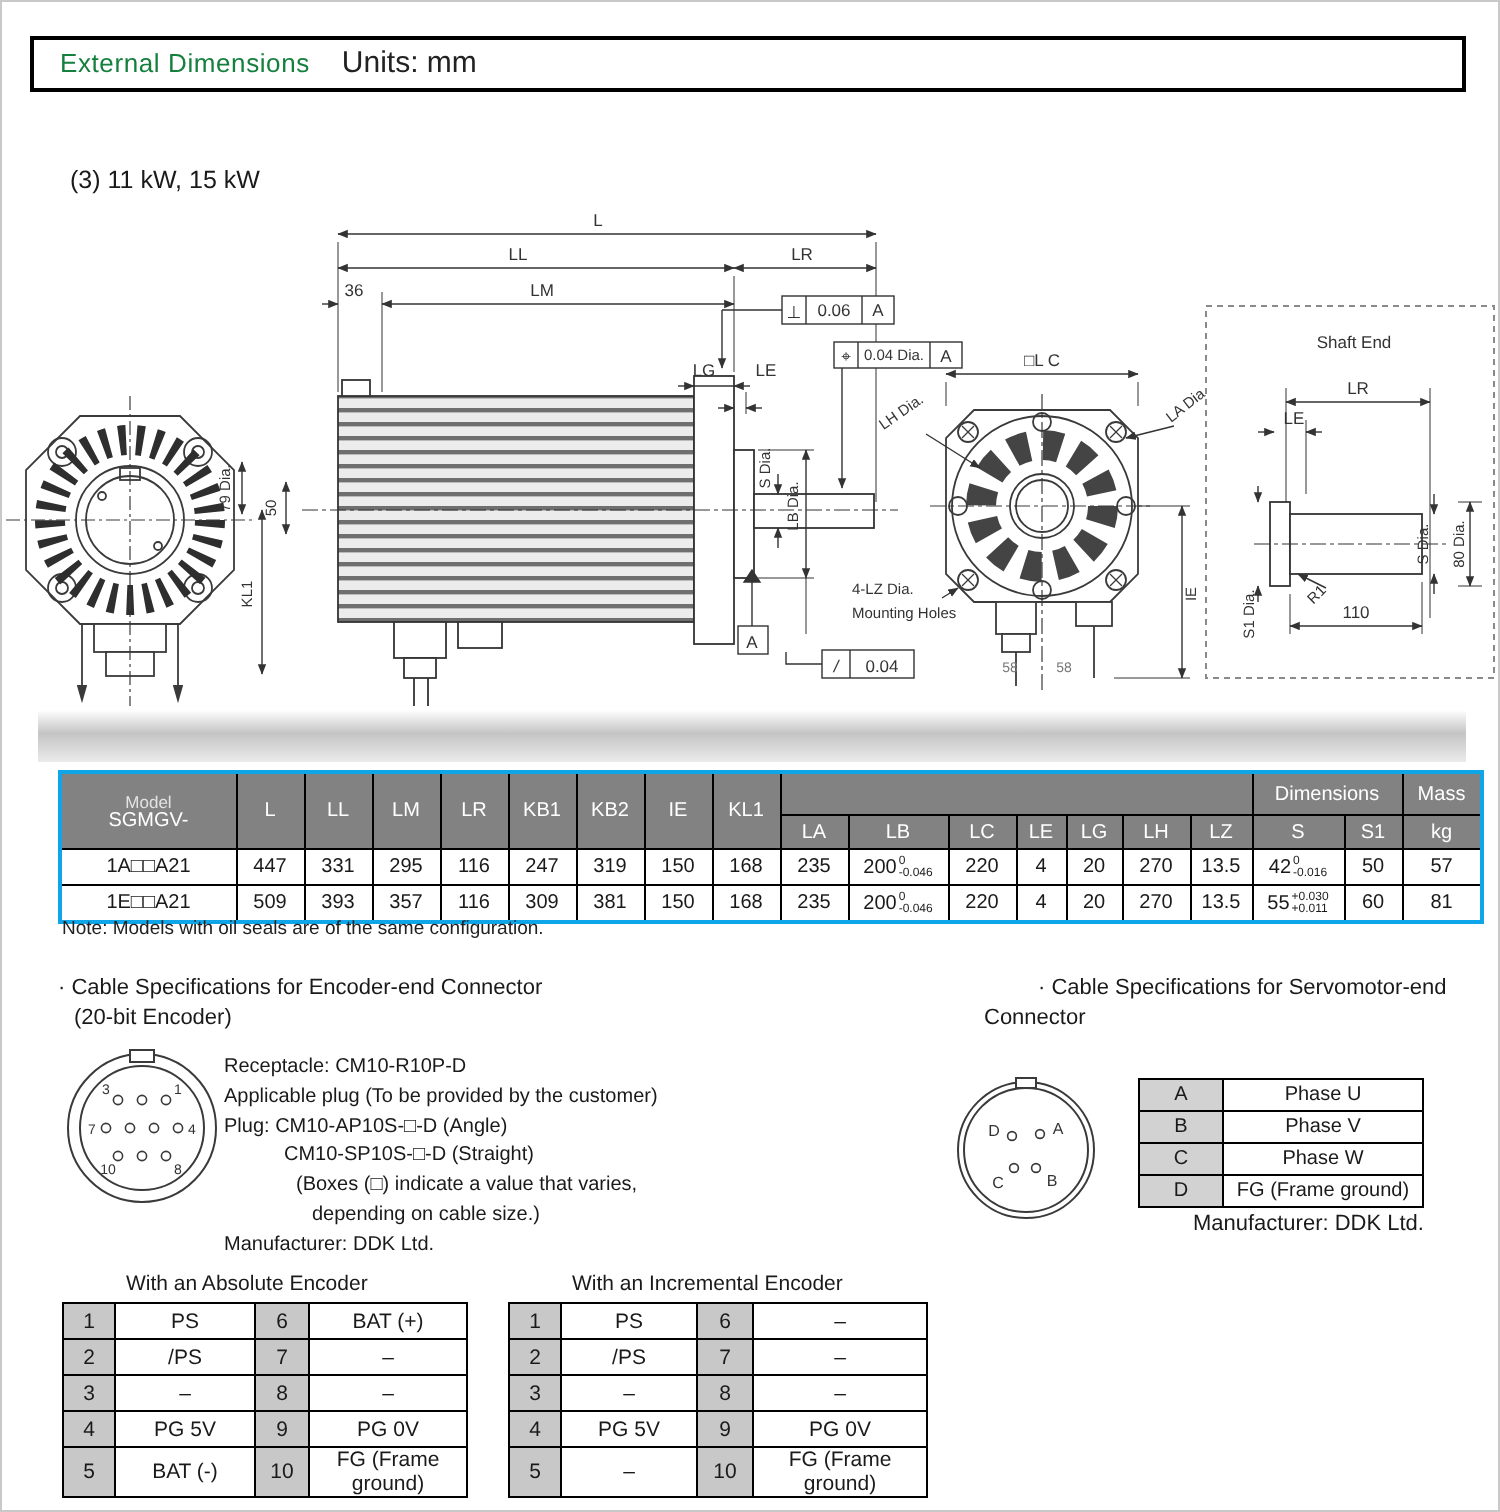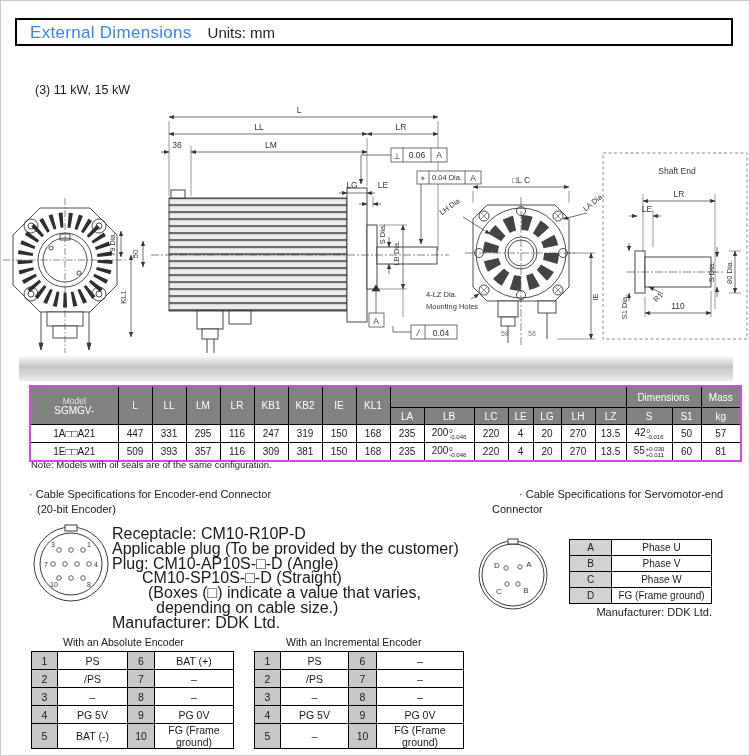--- a/index.html
+++ b/index.html
@@ -1,42 +1,42 @@
 <!DOCTYPE html>
 <html><head>
 <meta charset="utf-8">
 <style>
   html,body{margin:0;padding:0;background:#fff;}
   .page{position:relative;width:750px;height:756px;background:#fff;border:1px solid #c9c9c9;box-sizing:border-box;
         font-family:"Liberation Sans",sans-serif;color:#1a1a1a;overflow:hidden;}
   .titlebar{position:absolute;left:14px;top:17px;width:718px;height:28px;border:2px solid #000;box-sizing:border-box;
             display:flex;align-items:baseline;padding:3px 0 0 13px;background:#fff;z-index:2;}
-  .titlebar .title{font-size:17px;letter-spacing:.3px;color:#3b82f6;}
+  .titlebar .title{font-size:13px;letter-spacing:.3px;color:#15803d;}
   .titlebar .units{font-size:15px;margin-left:16px;color:#222;}
   .section{position:absolute;left:34px;top:82px;font-size:12.5px;z-index:2;}
   svg.drawing{position:absolute;left:0;top:0;z-index:1;}
   .dl{font-size:8.5px;fill:#333;font-family:"Liberation Sans",sans-serif;}
   .dls{font-size:7.5px;fill:#333;font-family:"Liberation Sans",sans-serif;}
   .dlf{font-size:7px;fill:#777;font-family:"Liberation Sans",sans-serif;}
   
   table{border-collapse:collapse;table-layout:fixed;}
-  .dimtable{position:absolute;left:28px;top:384px;z-index:3;font-size:10px;border:2px solid #d946ef;}
+  .dimtable{position:absolute;left:28px;top:384px;z-index:3;font-size:10px;border:2px solid #0ea5e9;}
   .dimtable th,.dimtable td{border:1px solid #000;text-align:center;padding:0;overflow:hidden;white-space:nowrap;}
   .dimtable th{background:#828282;color:#fff;font-weight:normal;}
   .dimtable .model-h{line-height:10px;}
   .dimtable .model-h .mtop{font-size:8.5px;color:#e3e3e3;display:block;}
   .dimtable tr.h1 th{height:20px;}
   .dimtable tr.h2 th{height:16px;}
   .dimtable tr.d td{height:17px;background:#fff;}
   .dimtable td.model{background:#d6d6d6;margin-left:16px;}
   .tol{display:inline-flex;flex-direction:column;vertical-align:middle;margin-left:1px;line-height:6px;font-size:6px;text-align:left;}
   .note{position:absolute;left:30px;top:458px;font-size:9.5px;color:#222;z-index:3;}
   
   .spec-title{position:absolute;font-size:11px;z-index:3;}
-  .enc-lines{position:absolute;left:111px;top:526px;font-size:16px;line-height:14.8px;z-index:3;}
+  .enc-lines{position:absolute;left:111px;top:526px;font-size:10px;line-height:14.8px;z-index:3;}
   .enc-lines .ind1{padding-left:30px;}
   .enc-lines .ind2{padding-left:36px;}
   .enc-lines .ind3{padding-left:44px;}
   .servo-table{position:absolute;left:568px;top:538px;font-size:10px;border:1.5px solid #000;z-index:3;}
   .servo-table td{border:1px solid #000;height:15px;text-align:center;padding:0;}
   .servo-table td.pin{background:#d2d2d2;}
   .servo-manu{position:absolute;left:481px;top:605px;width:230px;text-align:right;font-size:11px;z-index:3;}
   
   .pin-title{position:absolute;font-size:10.5px;z-index:3;margin-left:32px;}
   .pintable{position:absolute;top:650px;font-size:10.5px;border:1.5px solid #000;z-index:3;}

